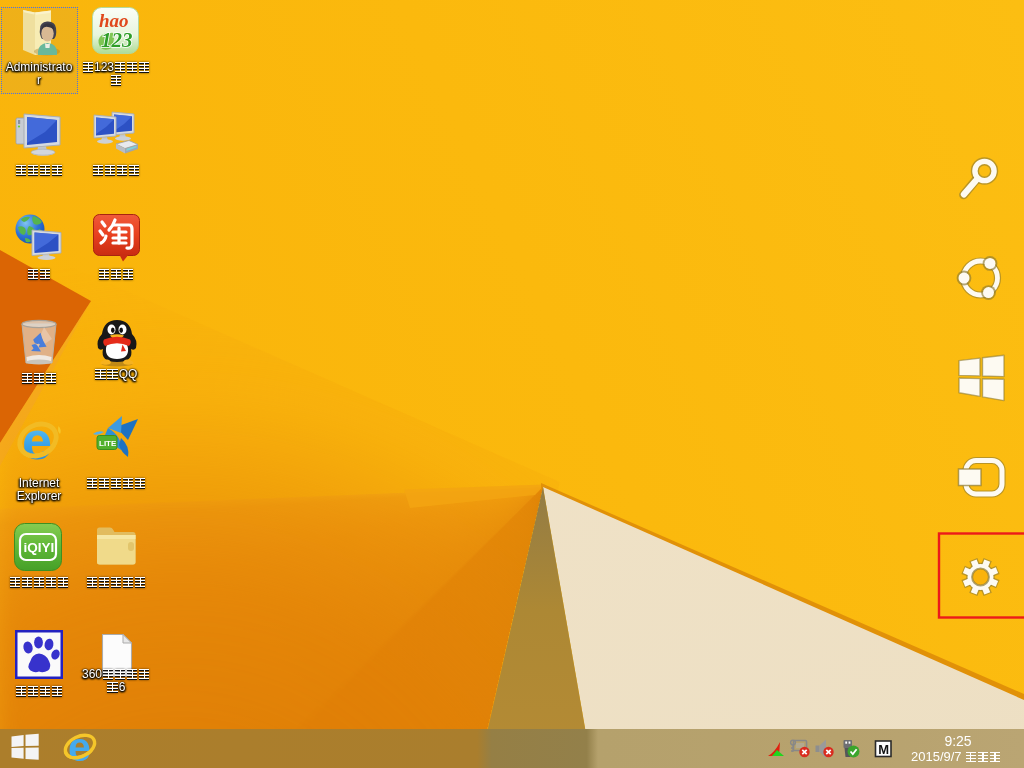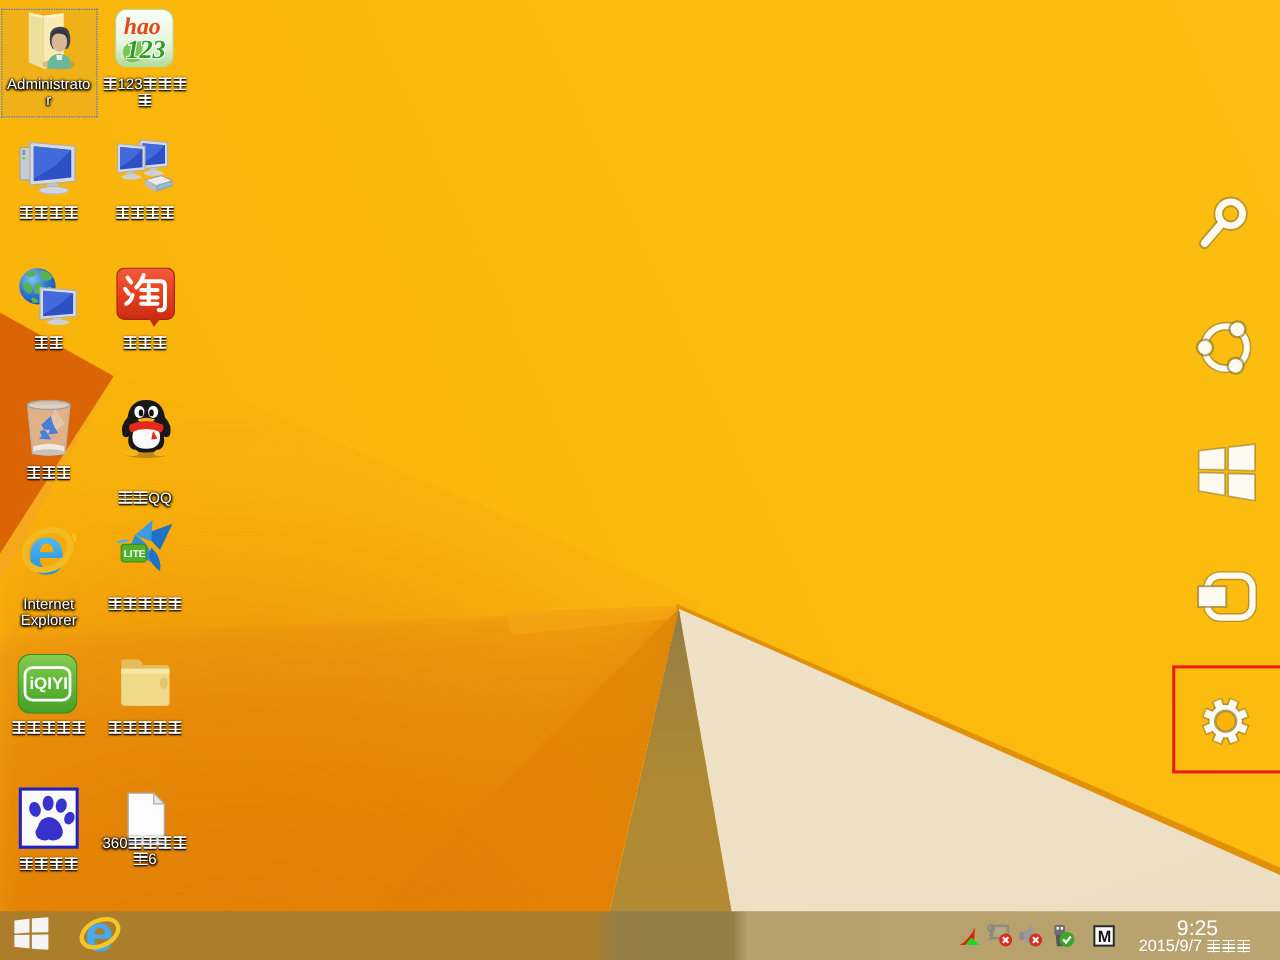--- a/index.html
+++ b/index.html
@@ -169,21 +169,21 @@
   <path d="M844.5,748 L851.5,748 L850.5,757 L845.5,757 Z" fill="#55555A"></path>
   <circle cx="853.5" cy="751.5" r="6" fill="#3BA52C"></circle>
   <path d="M850.5,751.5 L852.8,754 L856.6,749.2" stroke="#fff" stroke-width="1.8" fill="none"></path>
  </g>
 
  <g>
   <rect x="875.5" y="741" width="15.5" height="15.5" fill="#FDFDFD" stroke="#2A2A2A" stroke-width="1.6"></rect>
   <text x="878.3" y="753.8" font-family="Liberation Sans, sans-serif" font-size="13" font-weight="bold" fill="#111">M</text>
  </g>
 </svg>
-<div class="clock" style="left:930px;top:733px;width:56px;text-align:center;font-size:17px">9:25</div>
+<div class="clock" style="left:930px;top:733px;width:56px;text-align:center;font-size:14px">9:25</div>
 <div class="clock" style="left:911px;top:749px;width:120px;font-size:13px">2015/9/7 <span class="cj2"></span><span class="cj2"></span><span class="cj2"></span></div>
 <div id="icons">
 
 <div style="position:absolute;left:1px;top:7px;width:75px;height:85px;border:1px dotted #4A72E8;background:rgba(70,110,230,0.06)"></div>
 
 <svg class="ic" style="left:14px;top:6px" width="49" height="50" viewBox="0 0 49 50">
  <polygon points="9,4 21,6.5 21,49 9,44" fill="#EFDF9E"></polygon>
  <polygon points="9,4 21,6.5 20,8.5 10,6.3" fill="#F8EFC0"></polygon>
  <polygon points="21,6.5 37,4.5 37,46 21,49" fill="#F7ECB4"></polygon>
  <polygon points="21,6.5 37,4.5 36,7 22,8.8" fill="#FBF3CC"></polygon>
@@ -315,21 +315,21 @@
  <ellipse cx="27.2" cy="12.3" rx="1.8" ry="2.7" fill="#101010"></ellipse>
  <path d="M16,17.5 Q23,15 30,17.5 Q27,21.5 23,21 Q19,21.5 16,17.5 Z" fill="#F7B21E"></path>
  <path d="M10,21.5 Q23,16 36,21.5 Q38,24.5 35,28 Q23,22.5 11,28 Q8,24.5 10,21.5 Z" fill="#E42A18"></path>
  <path d="M28.5,26.5 L32,33 L27,33.5 Z" fill="#E42A18"></path>
  <path d="M8,43 Q4,45.5 9,46.5 Q16,47.5 17,44.5 Q16,41.5 13,41.5 Q10,41.5 8,43 Z" fill="#F7B21E"></path>
  <path d="M38,43 Q42,45.5 37,46.5 Q30,47.5 29,44.5 Q30,41.5 33,41.5 Q36,41.5 38,43 Z" fill="#F7B21E"></path>
 </svg>
 <div class="lbl" style="left:-6px;top:268px"><span class="cj"></span><span class="cj"></span></div>
 <div class="lbl" style="left:71px;top:268px"><span class="cj"></span><span class="cj"></span><span class="cj"></span></div>
 <div class="lbl" style="left:-6px;top:372px"><span class="cj"></span><span class="cj"></span><span class="cj"></span></div>
-<div class="lbl" style="left:71px;top:392px"><span class="cj"></span><span class="cj"></span>QQ</div>
+<div class="lbl" style="left:71px;top:368px"><span class="cj"></span><span class="cj"></span>QQ</div>
 
 <svg class="ic" style="left:14px;top:417px" width="50" height="50" viewBox="0 0 50 50">
  <defs>
         <linearGradient id="ie" x1="0" y1="0" x2="0" y2="1">
   <stop offset="0" stop-color="#7FD0F5"></stop>
           <stop offset="0.5" stop-color="#3FA9EC"></stop>
           <stop offset="1" stop-color="#1E7FD0"></stop>
         </linearGradient>
       </defs>
  <ellipse cx="24" cy="23" rx="19" ry="15" fill="none" stroke="#F2BB24" stroke-width="4.8" transform="rotate(-28 24 23)"></ellipse>

